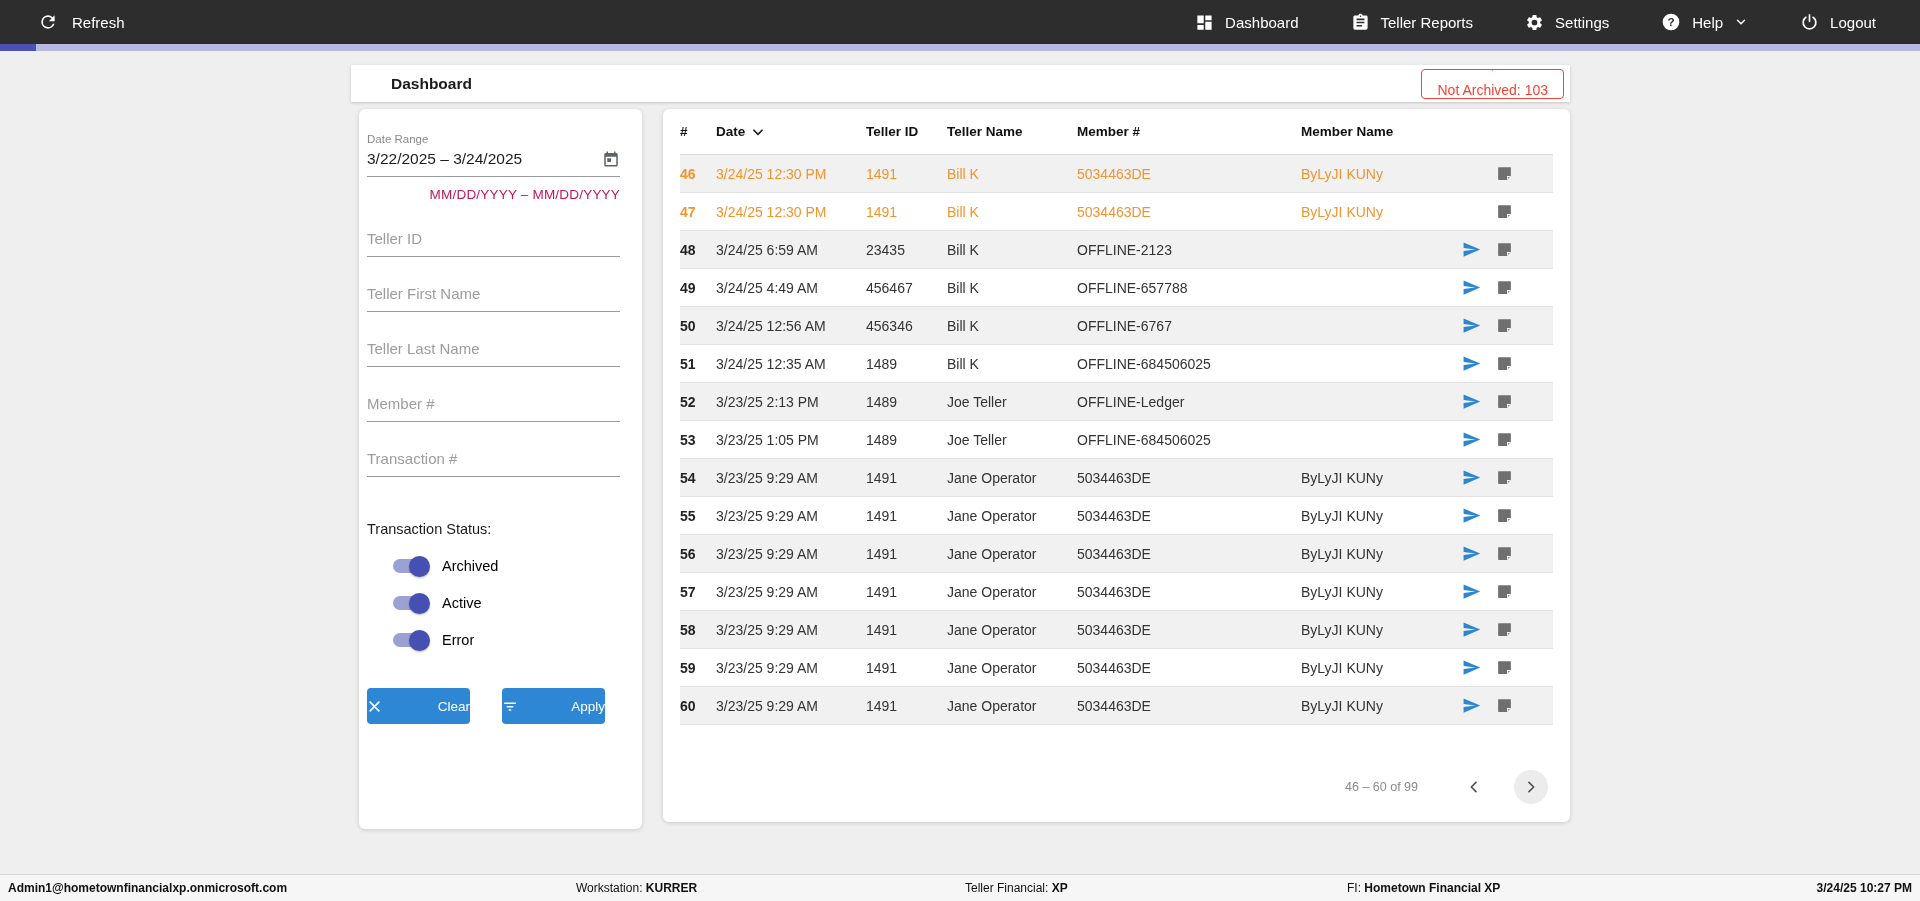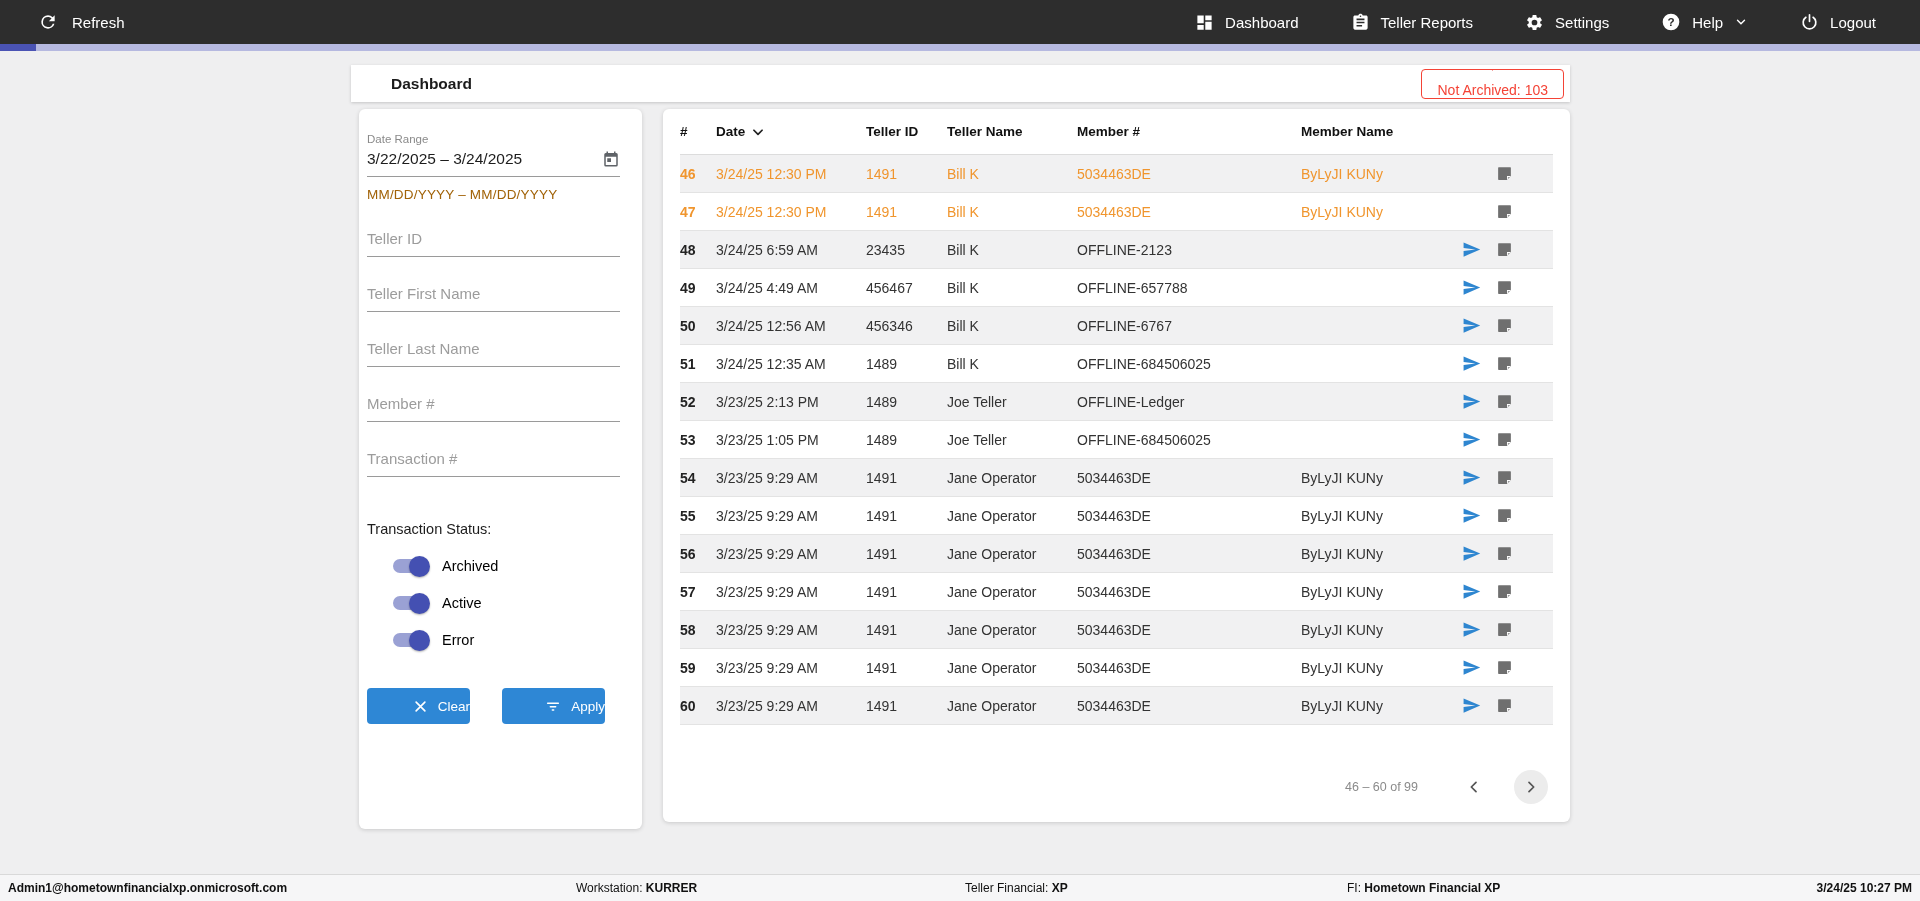--- a/index.html
+++ b/index.html
@@ -56,38 +56,38 @@
     background:#fff; border-radius:6px; box-shadow:0 1px 4px rgba(0,0,0,.16);
     padding:0 17px;
   }
 
   
   .f-label { font-size:11.5px; color:#8a8a8a; }
   .date-row { display:flex; align-items:center; margin-top:5px; }
   .date-value { font-size:15.5px; color:#1d1d1d; flex:1; }
   .cal-btn { cursor:pointer; display:flex; }
   .u-line { border-bottom:1px solid #9a9a9a; margin-top:8px; }
-  .f-hint { font-size:13.5px; color:#a16207; margin-top:10px; letter-spacing:.2px; }
+  .f-hint { font-size:13.5px; color:#be185d; margin-top:10px; letter-spacing:.2px;text-align:right; }
   .f-field { margin-top:28px; cursor:text; }
   .f-field .ph { font-size:15px; color:#9c9c9c; }
   .f-field .u-line { margin-top:9px; }
   .status-label { margin-top:44px; font-size:14.5px; color:#1d1d1d; }
   .toggle-row { display:flex; align-items:center; margin-top:21px; margin-left:26px; cursor:pointer; }
   .switch { position:relative; width:33px; height:14px; border-radius:7px; background:#9aa1d4; margin-right:16px; }
   .switch::after {
     content:''; position:absolute; right:-4px; top:-3.5px;
     width:21px; height:21px; border-radius:50%; background:#4450b2;
     box-shadow:0 1px 2px rgba(0,0,0,.3);
   }
   .toggle-row .t-label { font-size:14.5px; color:#000000; }
   .btn-row { display:flex; margin-top:40px; }
   .btn {
     width:103px; height:36px; background:#2e87d5; color:#fff; border:none; border-radius:4px;
     font-family:"Liberation Sans",sans-serif; font-size:13.5px;
-    display:flex; align-items:center; justify-content:flex-end; gap:10px; cursor:pointer;
+    display:flex; align-items:center; justify-content:space-between; gap:10px; cursor:pointer;
   }
   .btn + .btn { margin-left:32px; }
 
   
   .tgrid { display:grid; grid-template-columns:36px 150px 81px 130px 224px 152px 1fr; align-items:center; }
   .thead { height:46px; font-weight:bold; font-size:13.5px; color:#111; border-bottom:1px solid #dcdcdc; }
   .thead .c { display:flex; align-items:center; gap:6px; }
   .trow { height:38px; font-size:14px; color:#333; border-bottom:1px solid #e3e3e3; }
   .trow.stripe { background:#f1f1f2; }
   .trow .num { font-weight:bold; color:#222; }

